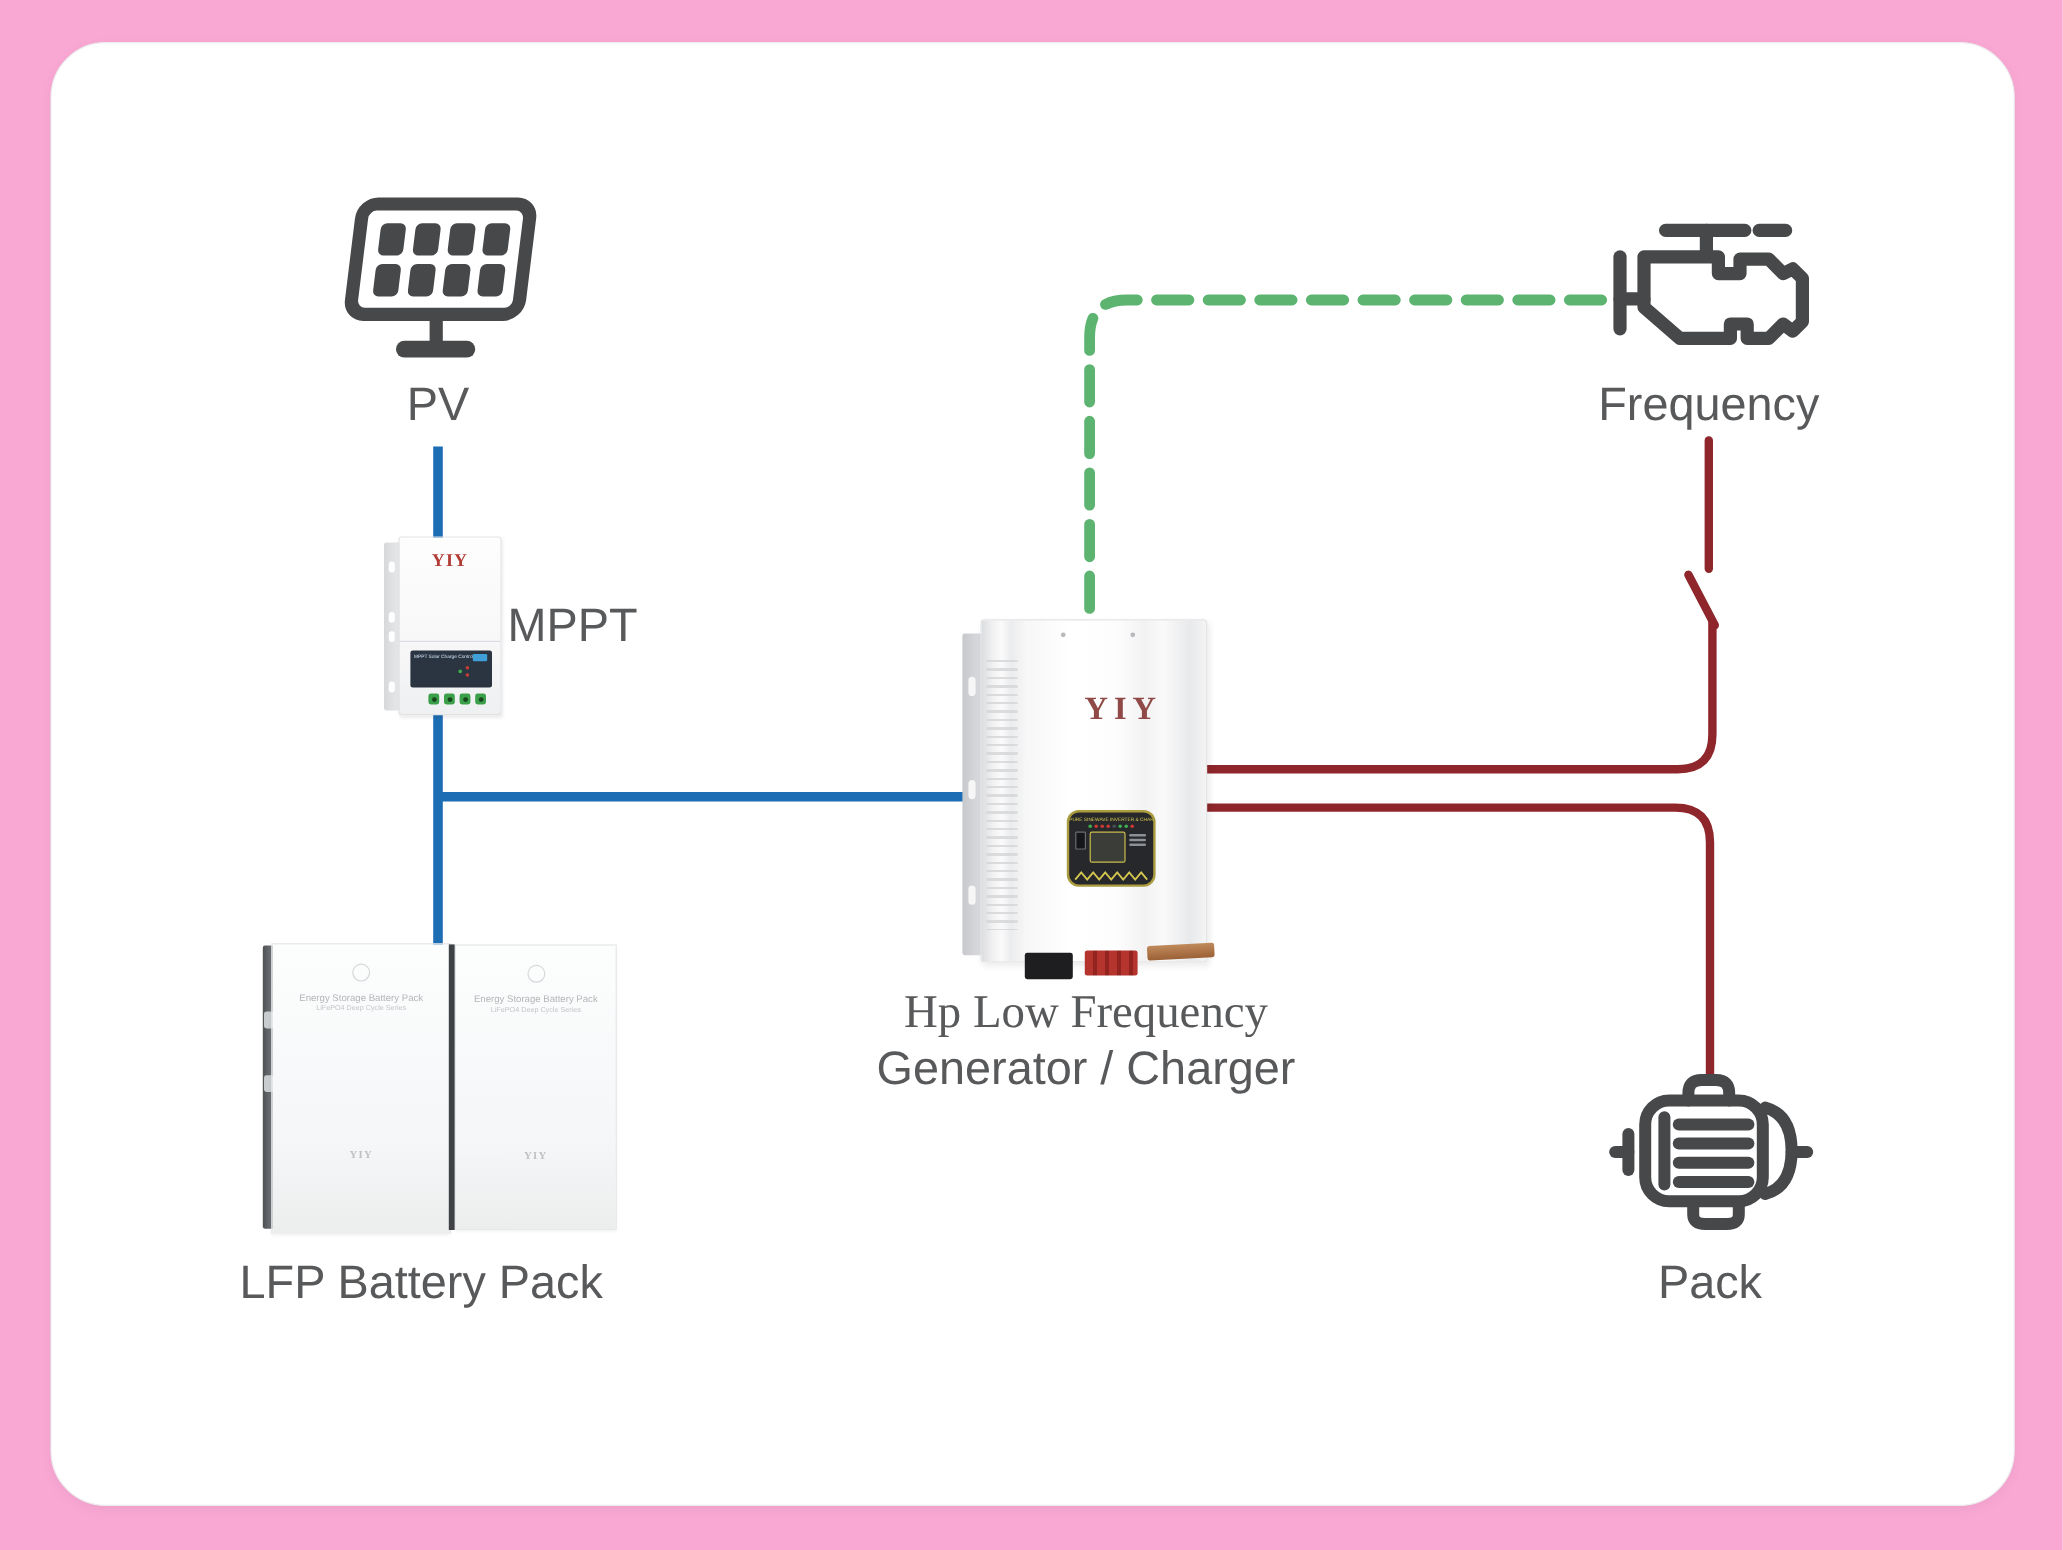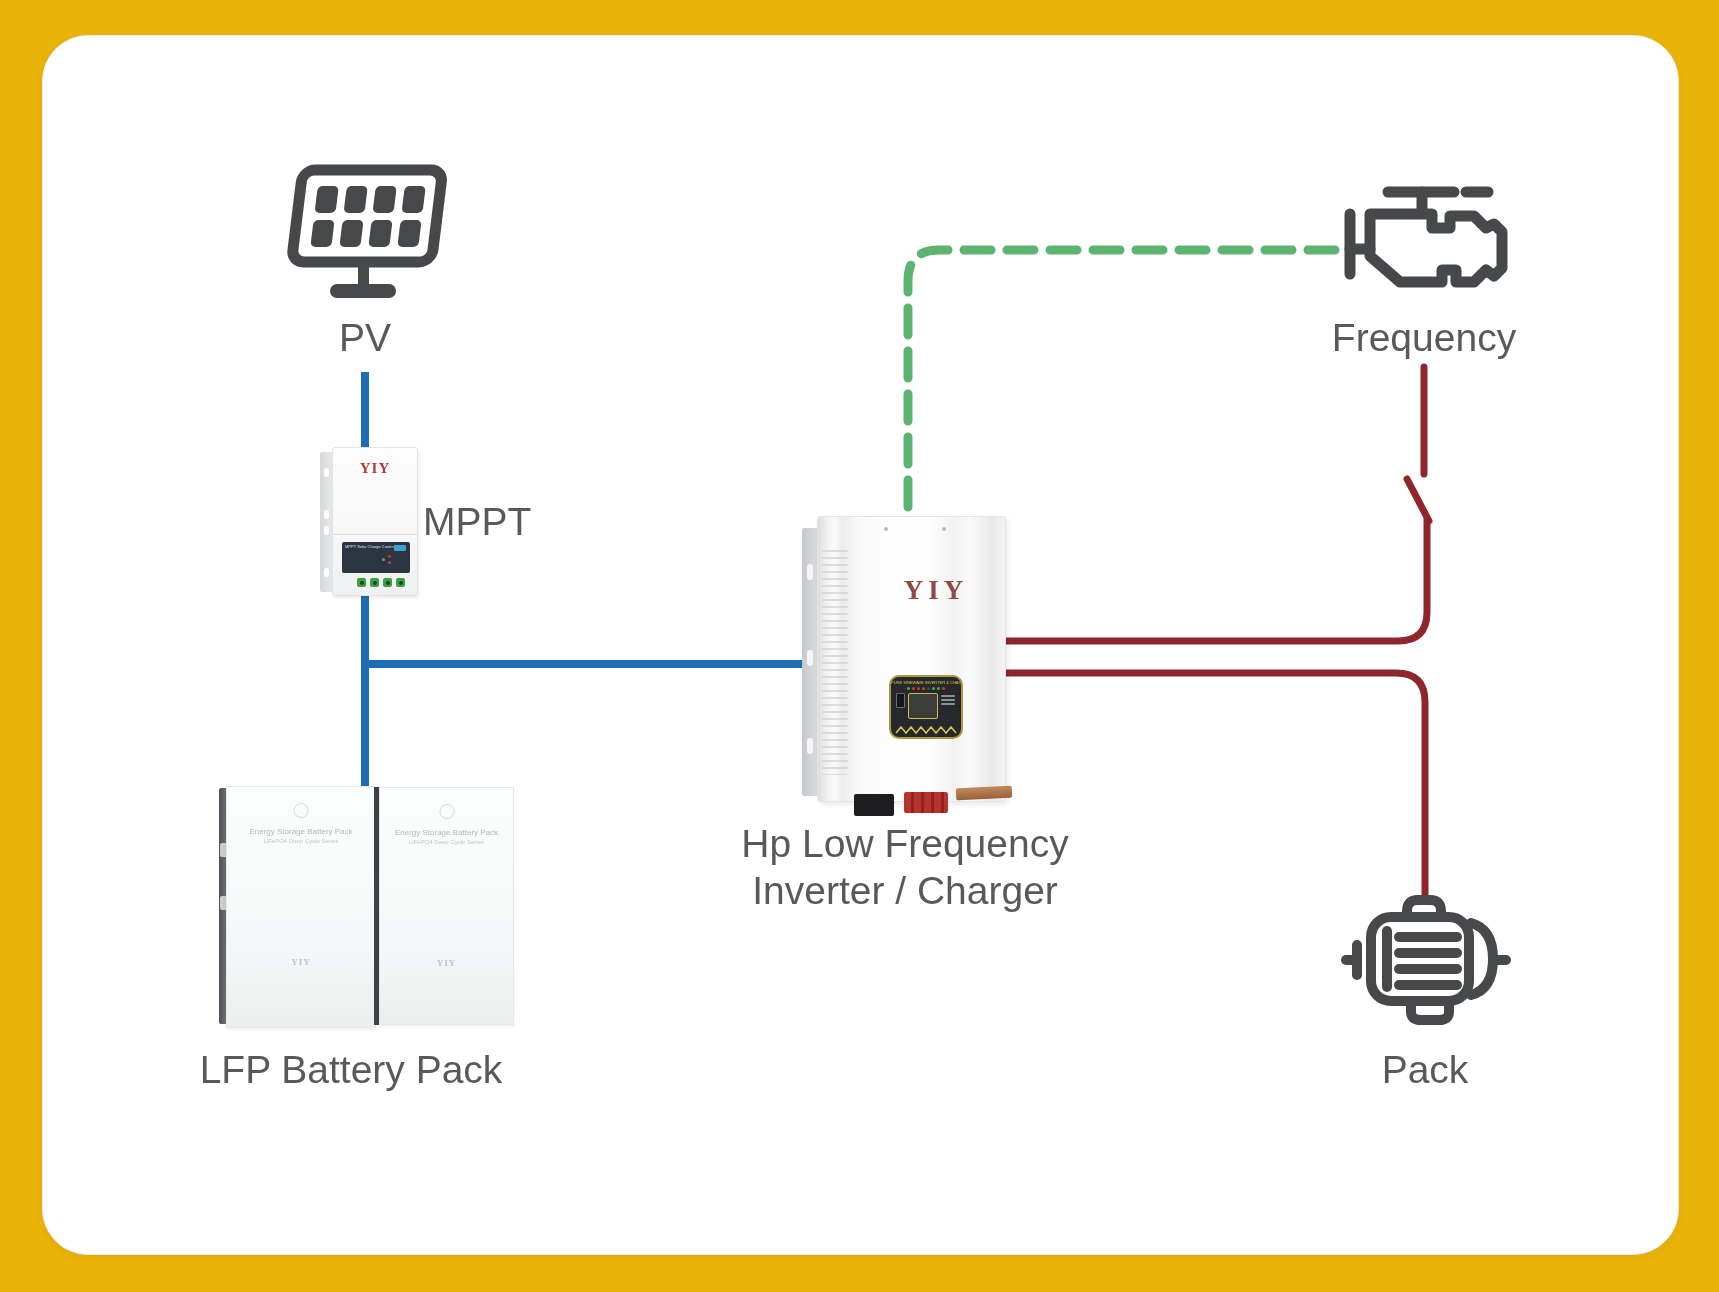--- a/index.html
+++ b/index.html
@@ -1,16 +1,16 @@
 <!DOCTYPE html>
 <html><head>
 <meta charset="utf-8">
 <style>
   html,body{margin:0;padding:0;background:#f4f4f6;}
-  .canvas{position:relative;width:1719px;height:1292px;background:#eab308;overflow:hidden;
+  .canvas{position:relative;width:1719px;height:1292px;background:#f9a8d4;overflow:hidden;
           font-family:"Liberation Sans",sans-serif;}
   .card{position:absolute;left:42px;top:35px;width:1635px;height:1218px;background:#ffffff;
         border:1px solid #ececee;border-radius:46px;box-shadow:0 3px 10px rgba(0,0,0,0.05);}
   .wires{position:absolute;left:0;top:0;width:1719px;height:1292px;z-index:1;}
   .w-blue{fill:none;stroke-width:8;}
   .w-green{fill:none;stroke-width:9;stroke-linecap:round;stroke-dasharray:27 16;}
   .w-red{fill:none;stroke-width:7;stroke-linecap:round;}
   .icon-svg{position:absolute;z-index:2;}
   .lbl{position:absolute;z-index:3;color:#58595b;font-size:39px;white-space:nowrap;}
   .lbl.center{transform:translateX(-50%);}
@@ -209,22 +209,22 @@
         <svg class="inv-wave" width="62" height="10" viewBox="0 0 62 10">
           <path d="M1 8 L6 2 L11 8 L16 2 L21 8 L26 2 L31 8 L36 2 L41 8 L46 2 L51 8 L56 2 L61 8" fill="none" stroke="#d6c84e" stroke-width="1.5"></path>
         </svg>
       </div>
       <div class="inv-conn-black"></div>
       <div class="inv-conn-red"></div>
       <div class="inv-busbar"></div>
     </div>
   </div>
   <div class="lbl center" style="left:905px;top:820px;text-align:center;line-height:47px;">
-    <span style="display:block;">Hp Low Frequency</span>
-    <span style="display:block;">Inverter / Charger</span>
+    <span style="display:block;font-family:Liberation Serif, serif;">Hp Low Frequency</span>
+    <span style="display:block;">Generator / Charger</span>
   </div>
 
   <svg class="icon-svg" style="left:1338px;top:172px;" width="175" height="145" viewBox="0 0 175 145">
     <g stroke="#474849" fill="none" stroke-width="11" stroke-linecap="round" stroke-linejoin="round">
       <path d="M 12 42 L 12 102"></path>
       <path d="M 12 77 L 32 77"></path>
       <path d="M 50 20 L 116 20"></path>
       <path d="M 84 20 L 84 40"></path>
       <path d="M 128 20 L 150 20"></path>
       <path d="M 32 42 L 94 42 L 94 56 L 112 56 L 112 44 L 136 44 L 148 56 L 156 52 L 164 60

